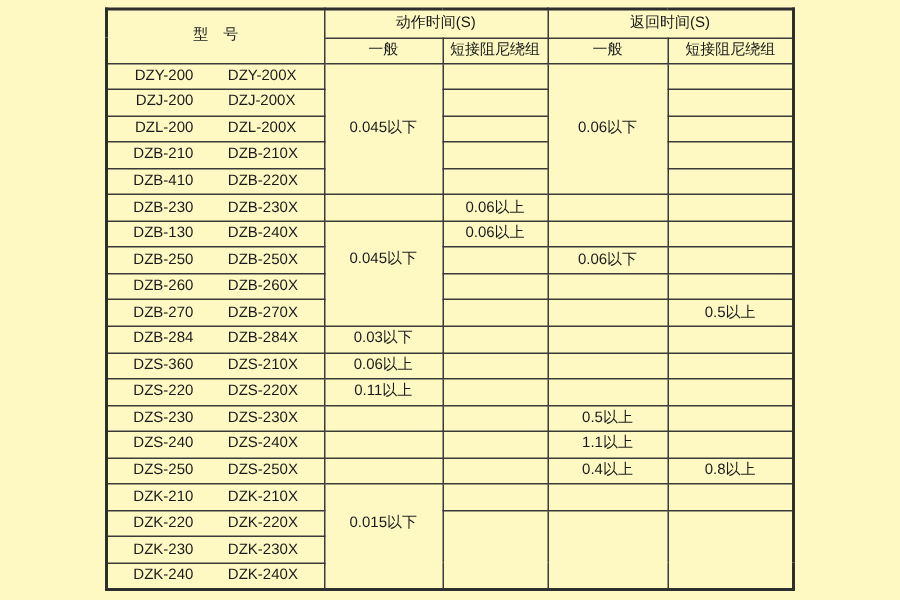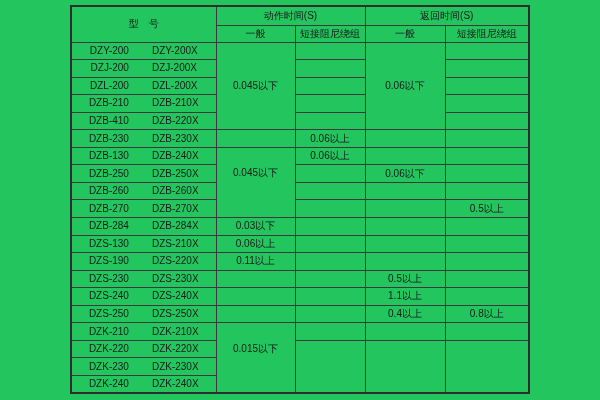--- a/index.html
+++ b/index.html
@@ -1,21 +1,21 @@
 <!DOCTYPE html>
 <html><head>
 <meta charset="utf-8">
 <style>
   html,body{margin:0;padding:0;}
   body{
     width:600px;height:400px;background:#ffffff;
     font-family:"Liberation Sans","DejaVu Sans",sans-serif;
     color:#1a1a1a;
   }
-  .canvas{position:relative;width:600px;height:400px;background:#22c55e;overflow:hidden;}
+  .canvas{position:relative;width:600px;height:400px;background:#fef9c3;overflow:hidden;}
   table.spec{
     position:absolute;left:70px;top:5px;
     width:458px;height:389px;
     border-collapse:collapse;table-layout:fixed;
     font-size:10px;line-height:1;
     border:2px solid #2e2e2e;
   }
   .spec th,.spec td{
     border:1px solid #3a3a3a;
     padding:0;margin:0;
@@ -116,28 +116,28 @@
         <td>0.5以上</td>
       </tr>
       <tr>
         <td class="model-cell"><span>DZB-284</span><span class="mx">DZB-284X</span></td>
         <td>0.03以下</td>
         <td></td>
         <td></td>
         <td></td>
       </tr>
       <tr>
-        <td class="model-cell"><span>DZS-130</span><span class="mx">DZS-210X</span></td>
+        <td class="model-cell"><span>DZS-360</span><span class="mx">DZS-210X</span></td>
         <td>0.06以上</td>
         <td></td>
         <td></td>
         <td></td>
       </tr>
       <tr>
-        <td class="model-cell"><span>DZS-190</span><span class="mx">DZS-220X</span></td>
+        <td class="model-cell"><span>DZS-220</span><span class="mx">DZS-220X</span></td>
         <td>0.11以上</td>
         <td></td>
         <td></td>
         <td></td>
       </tr>
       <tr>
         <td class="model-cell"><span>DZS-230</span><span class="mx">DZS-230X</span></td>
         <td></td>
         <td></td>
         <td>0.5以上</td>

